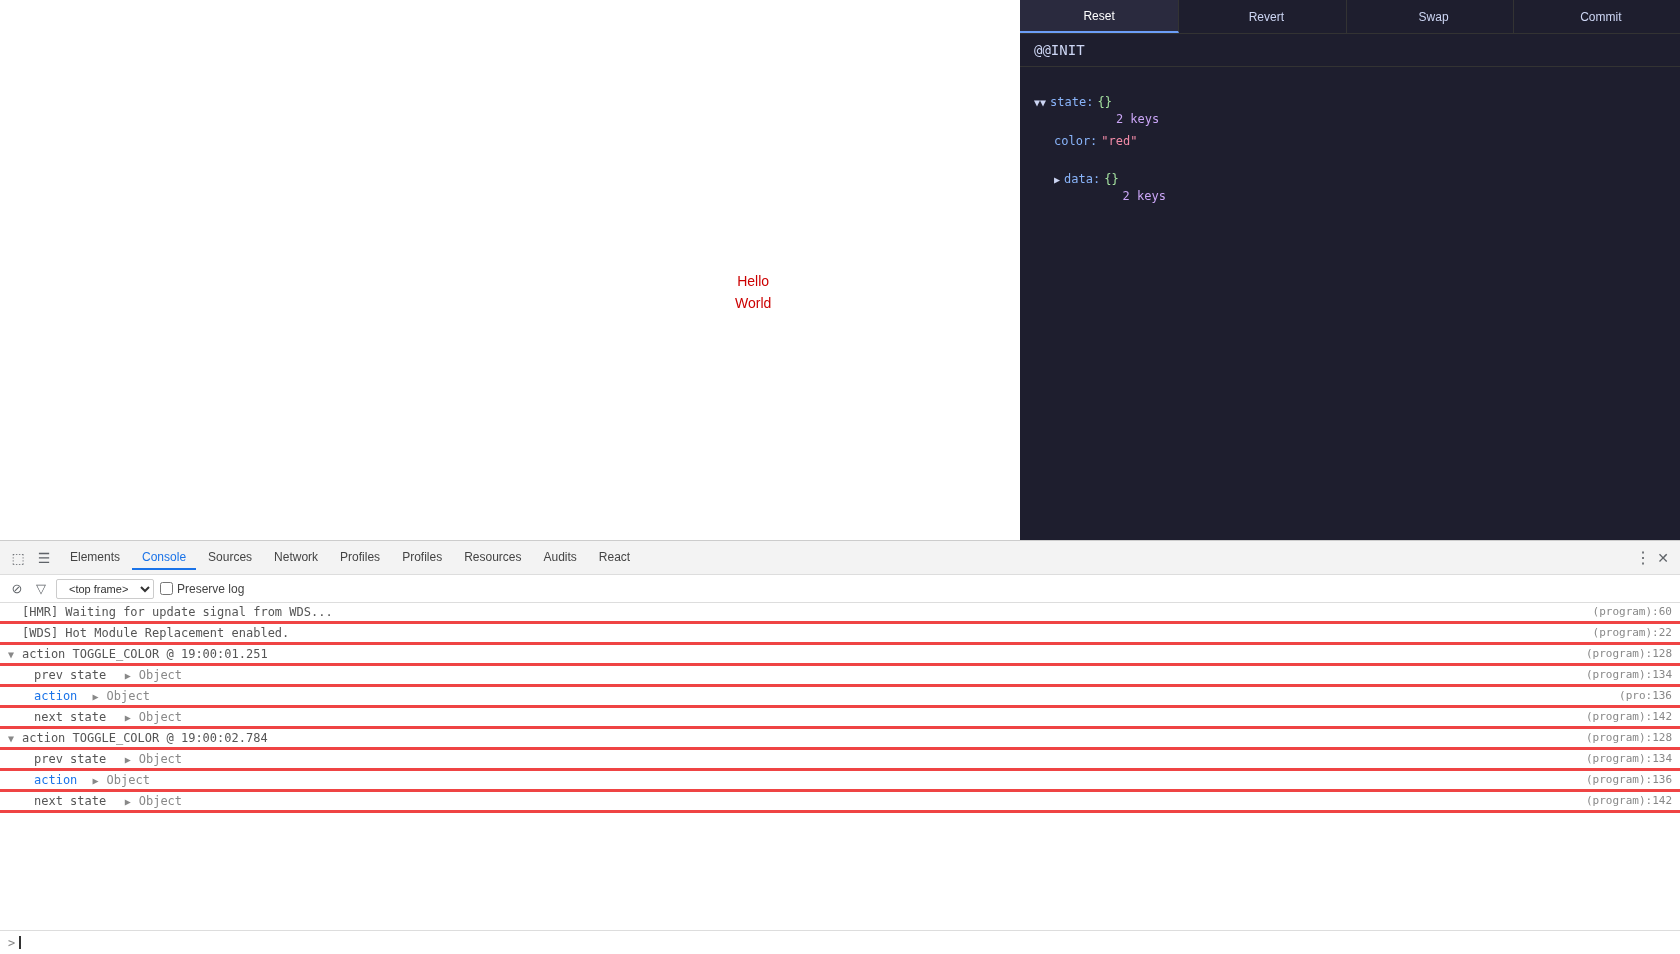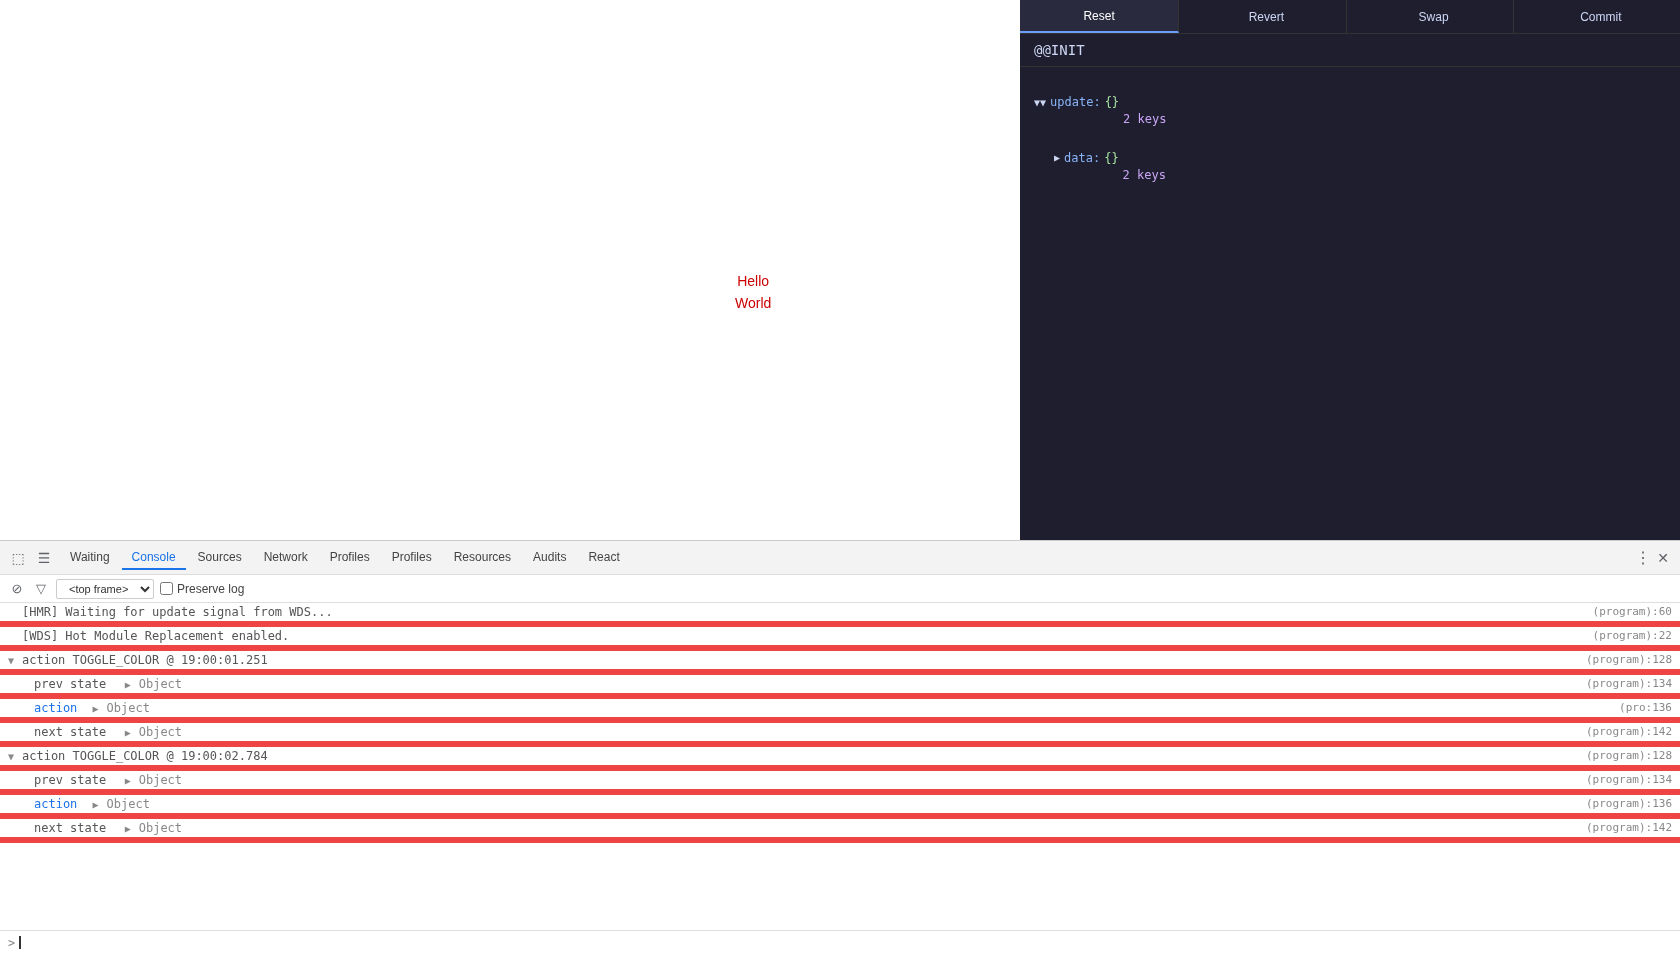--- a/index.html
+++ b/index.html
@@ -172,21 +172,21 @@
       overflow-y: auto;
       font-family: monospace;
       font-size: 12px;
       background: #fff;
     }
 
     .console-line {
       display: flex;
       align-items: flex-start;
       padding: 2px 8px;
-      border-bottom: 6px solid #ef4444;
+      border-bottom: 3px solid #ef4444;
       min-height: 20px;
       justify-content: space-between;
     }
 
     .console-line-left {
       display: flex;
       align-items: flex-start;
       flex: 1;
       gap: 4px;
     }
@@ -256,23 +256,27 @@
   <div class="toolbar">
     <button class="toolbar-btn active">Reset</button>
     <button class="toolbar-btn">Revert</button>
     <button class="toolbar-btn">Swap</button>
     <button class="toolbar-btn">Commit</button>
   </div>
   <div class="init-label">@@INIT</div>
   <div class="state-tree">
     <div class="tree-row">
       <span class="tree-toggle toggle-down">▼</span>
-      <span class="key-name">update:</span>
+      <span class="key-name">state:</span>
       <span class="key-type">{}</span>
       <span class="key-count">2 keys</span>
+    </div>
+    <div class="indent tree-row">
+      <span class="key-name">color:</span>
+      <span class="string-val">"red"</span>
     </div>
     <div class="indent tree-row">
       <span class="tree-toggle">▶</span>
       <span class="key-name">data:</span>
       <span class="key-type">{}</span>
       <span class="key-count">2 keys</span>
     </div>
   </div>
 </div>
 
@@ -281,21 +285,21 @@
     <div>Hello</div>
     <div>World</div>
   </div>
 </div>
 
 <div id="devtools">
 
   <div class="devtools-tabs">
     <div class="devtools-icon">⬚</div>
     <div class="devtools-icon">☰</div>
-    <div class="tab-item">Waiting</div>
+    <div class="tab-item">Elements</div>
     <div class="tab-item active">Console</div>
     <div class="tab-item">Sources</div>
     <div class="tab-item">Network</div>
     <div class="tab-item">Profiles</div>
     <div class="tab-item">Profiles</div>
     <div class="tab-item">Resources</div>
     <div class="tab-item">Audits</div>
     <div class="tab-item">React</div>
     <div style="flex:1"></div>
     <div class="dots-icon">⋮</div>

